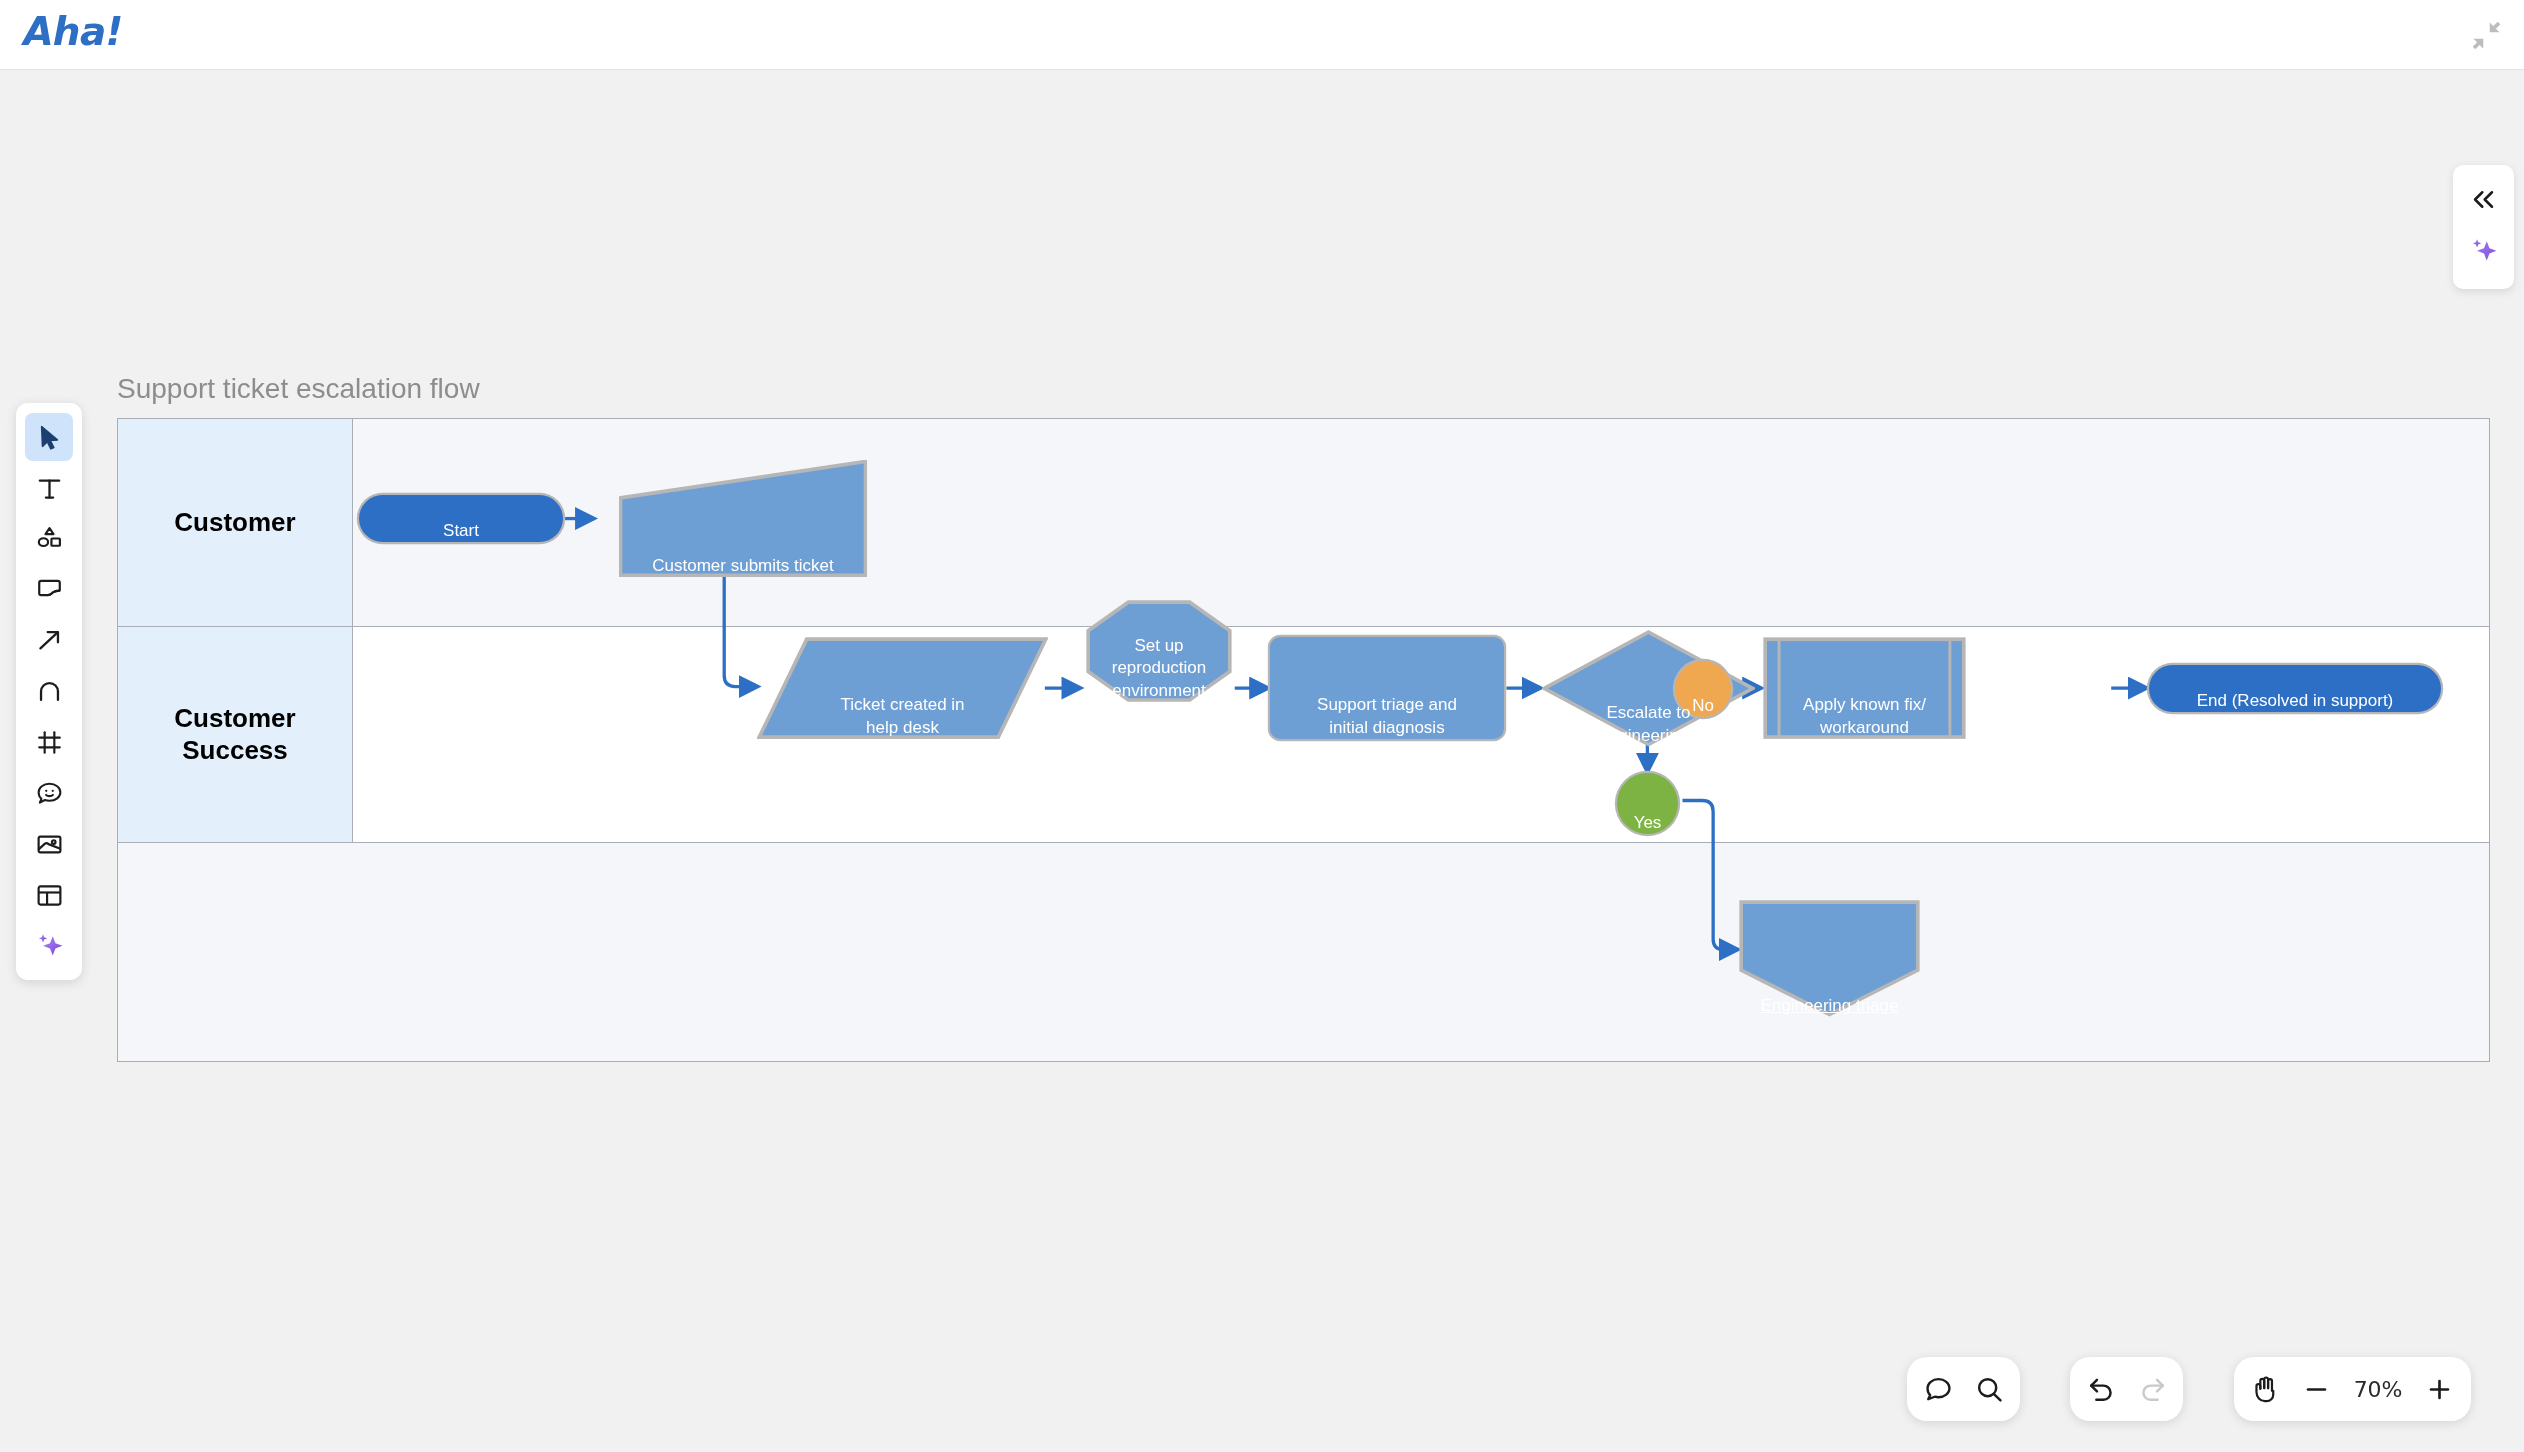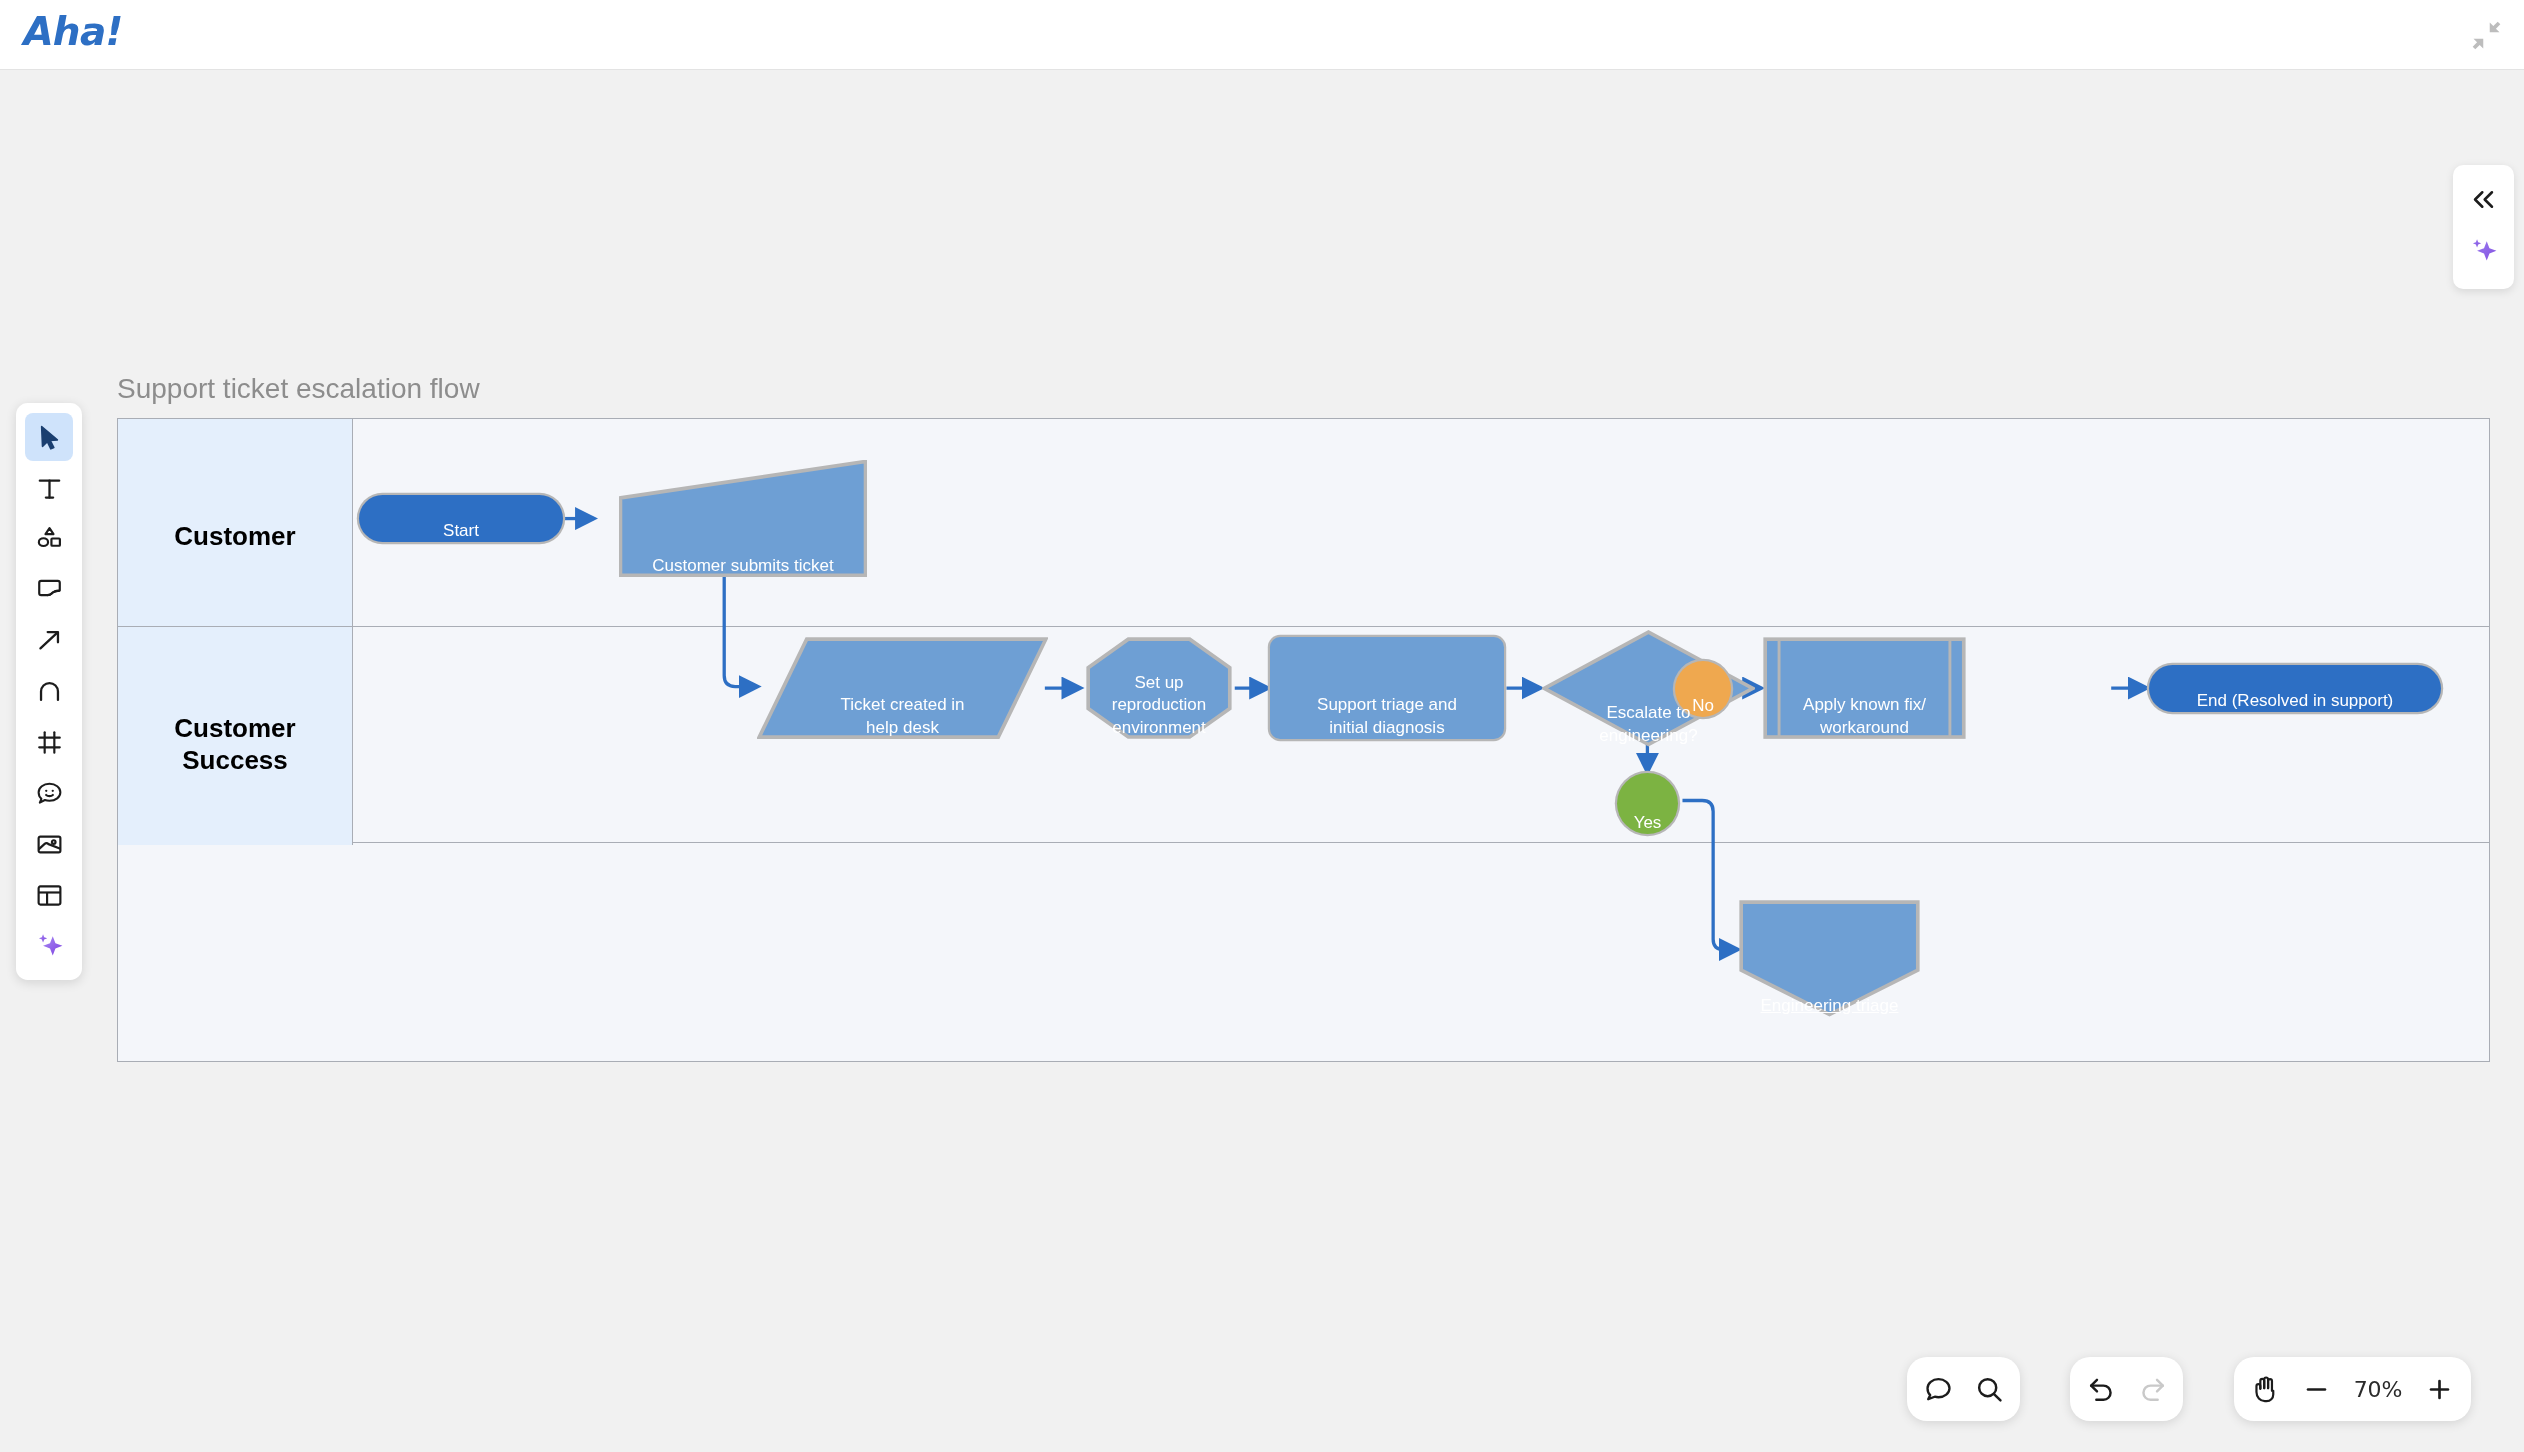--- a/index.html
+++ b/index.html
@@ -62,21 +62,21 @@
     font-size: 28px; color: #8d8d8d; font-weight: 400;
   }
 
   
   .swimlane {
     position: absolute; left: 117px; top: 418px;
     width: 2373px; height: 644px;
     border: 1.5px solid #a9adb5;
     background: #f4f6fa;
   }
-  .lane { position: absolute; left: 0; width: 100%; display: flex; flex-direction: column; }
+  .lane { position: absolute; left: 0; width: 100%; display: flex; }
   .lane-header {
     width: 235px; flex: 0 0 235px;
     background: #e4effc;
     border-right: 1.5px solid #a9adb5;
     display: flex; align-items: center; justify-content: center;
   }
   .lane-header span {
     font-size: 26px; font-weight: bold; color: #000;
     text-align: center; line-height: 1.22;
   }
@@ -302,21 +302,21 @@
     <div class="lbl" style="margin-top:5.8px;">Customer submits ticket</div>
   </div>
 
   <div class="node" style="left:757px;top:637px;width:291px;height:102px;">
     <svg class="shp" viewBox="0 0 398 140" preserveAspectRatio="none">
       <polygon points="68,3 395,3 330,137 3,137" fill="#6e9fd4" stroke="#b6b6b6" stroke-width="5"></polygon>
     </svg>
     <div class="lbl" style="max-width:168px;">Ticket created in help desk</div>
   </div>
 
-  <div class="node" style="left:1086px;top:637px;width:146px;height:102px;">
+  <div class="node" style="left:1086px;top:600px;width:146px;height:102px;">
     <svg class="shp" viewBox="0 0 200 140" preserveAspectRatio="none">
       <polygon points="58,3 142,3 197,42 197,98 142,137 58,137 3,98 3,42" fill="#6e9fd4" stroke="#b6b6b6" stroke-width="5"></polygon>
     </svg>
     <div class="lbl" style="max-width:110px;">Set up reproduction environment</div>
   </div>
 
   <div class="node" style="left:1270px;top:637px;width:234px;height:102px;">
     <div class="shp rrect fill-light brd"></div>
     <div class="lbl" style="max-width:190px;">Support triage and initial diagnosis</div>
   </div>

